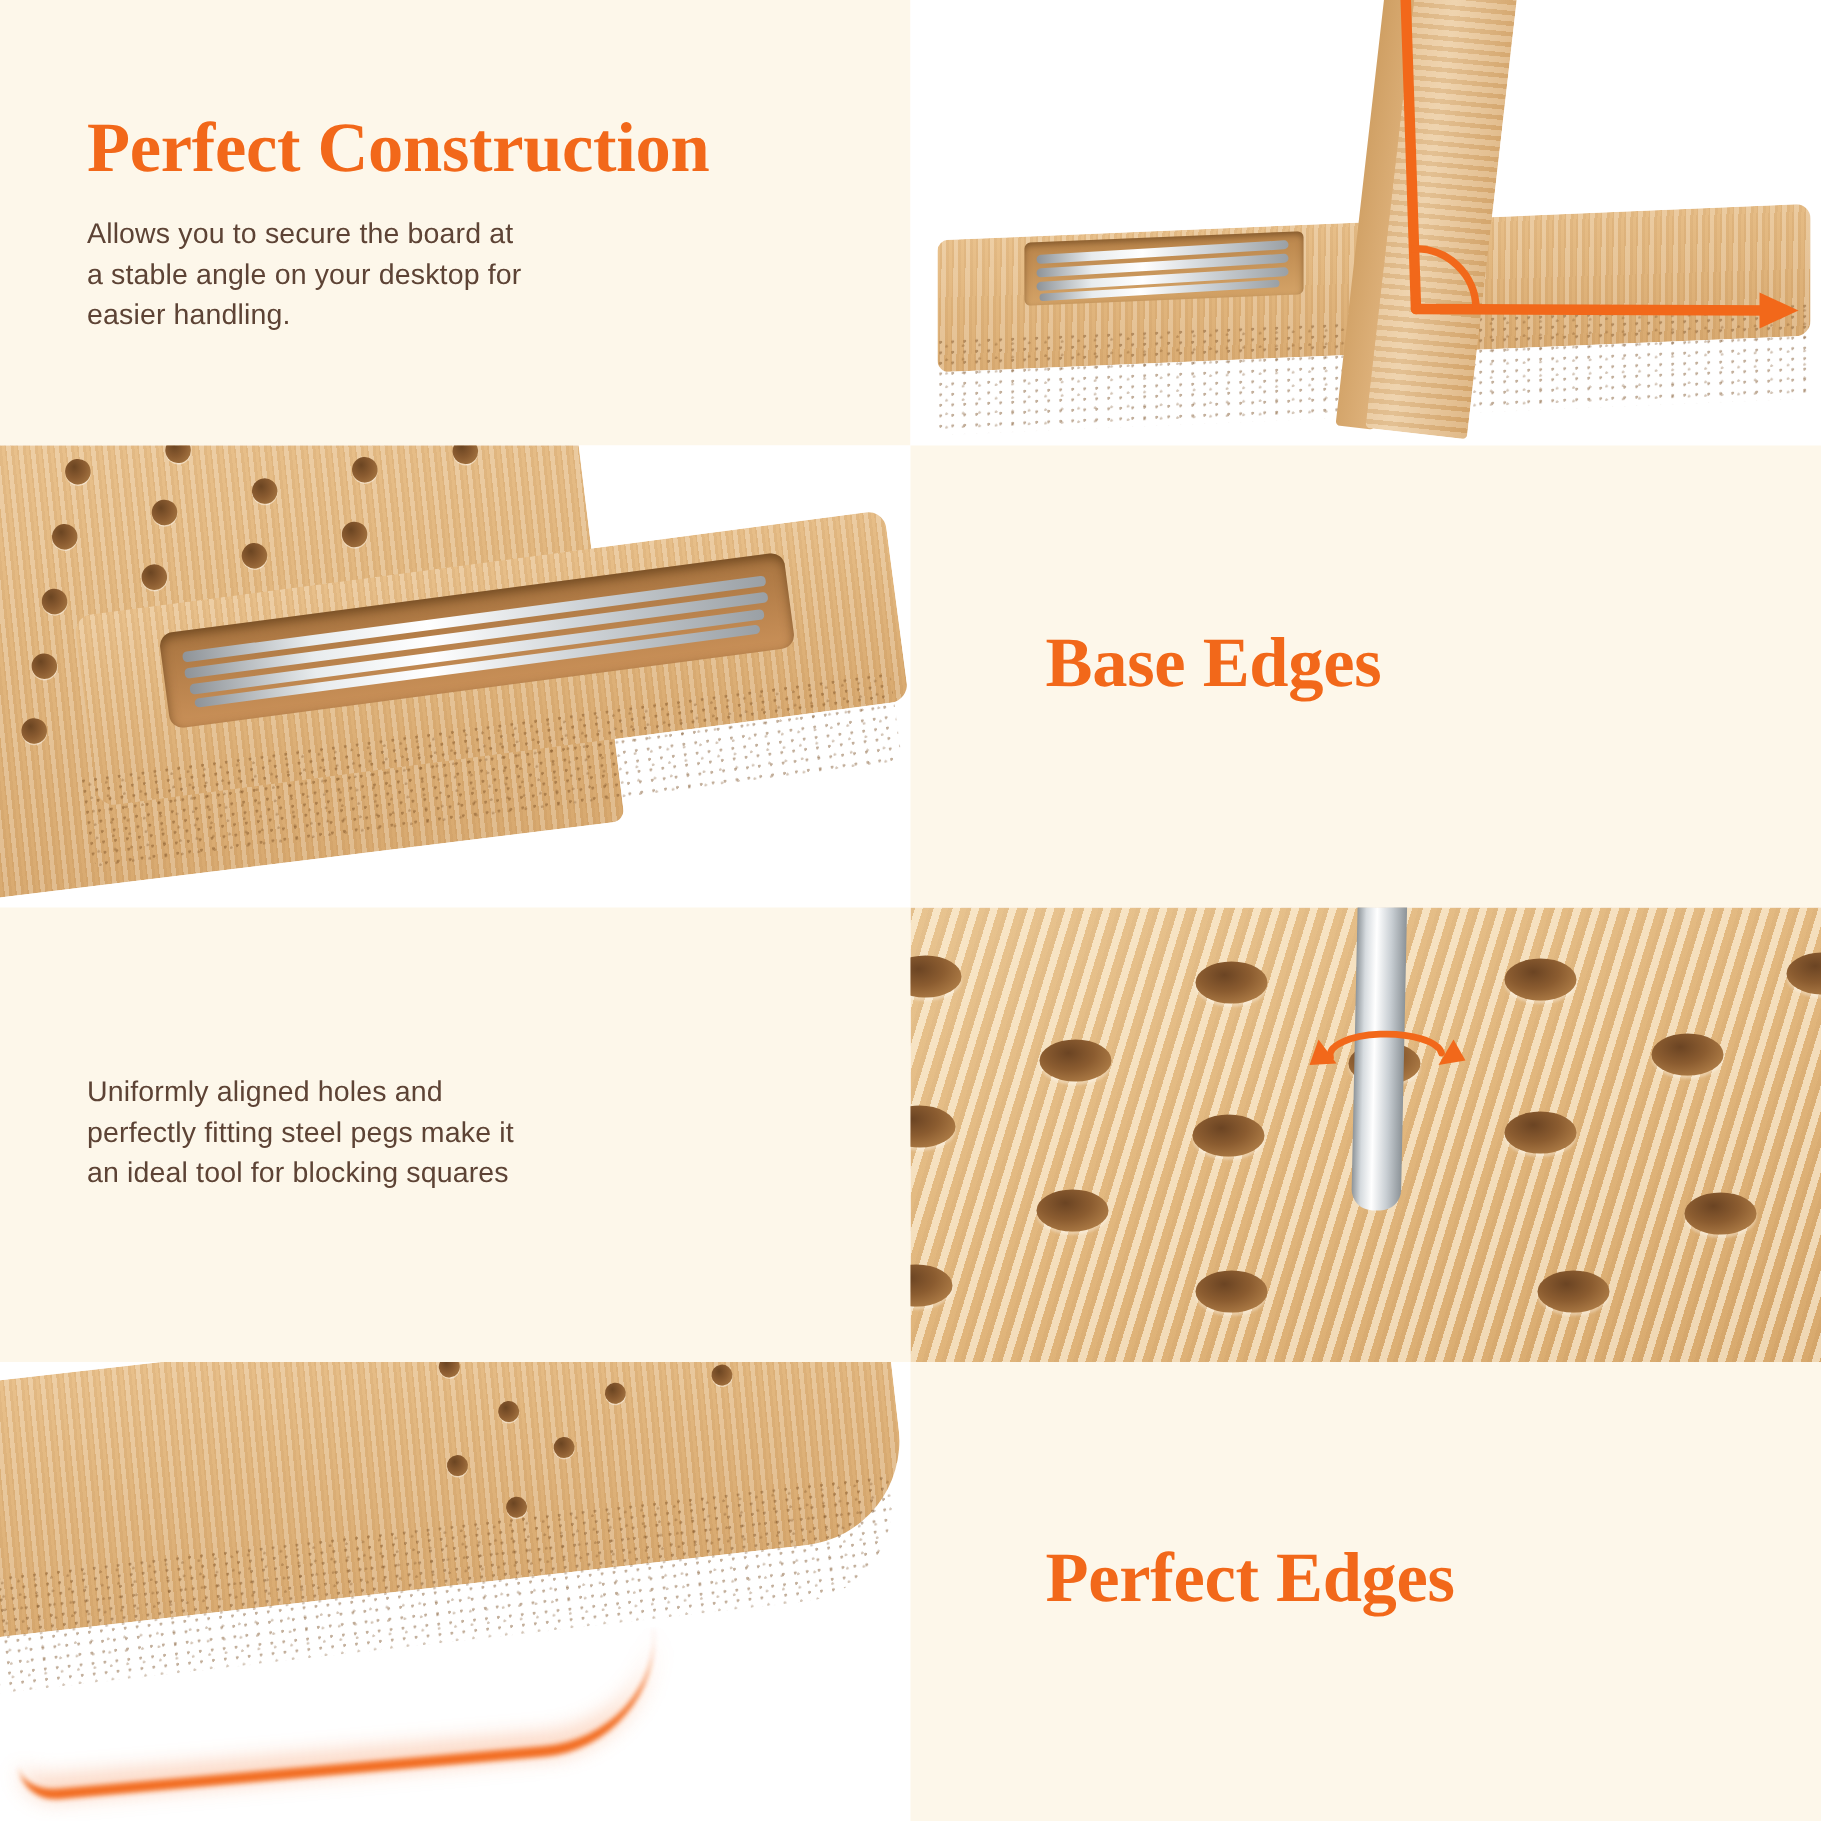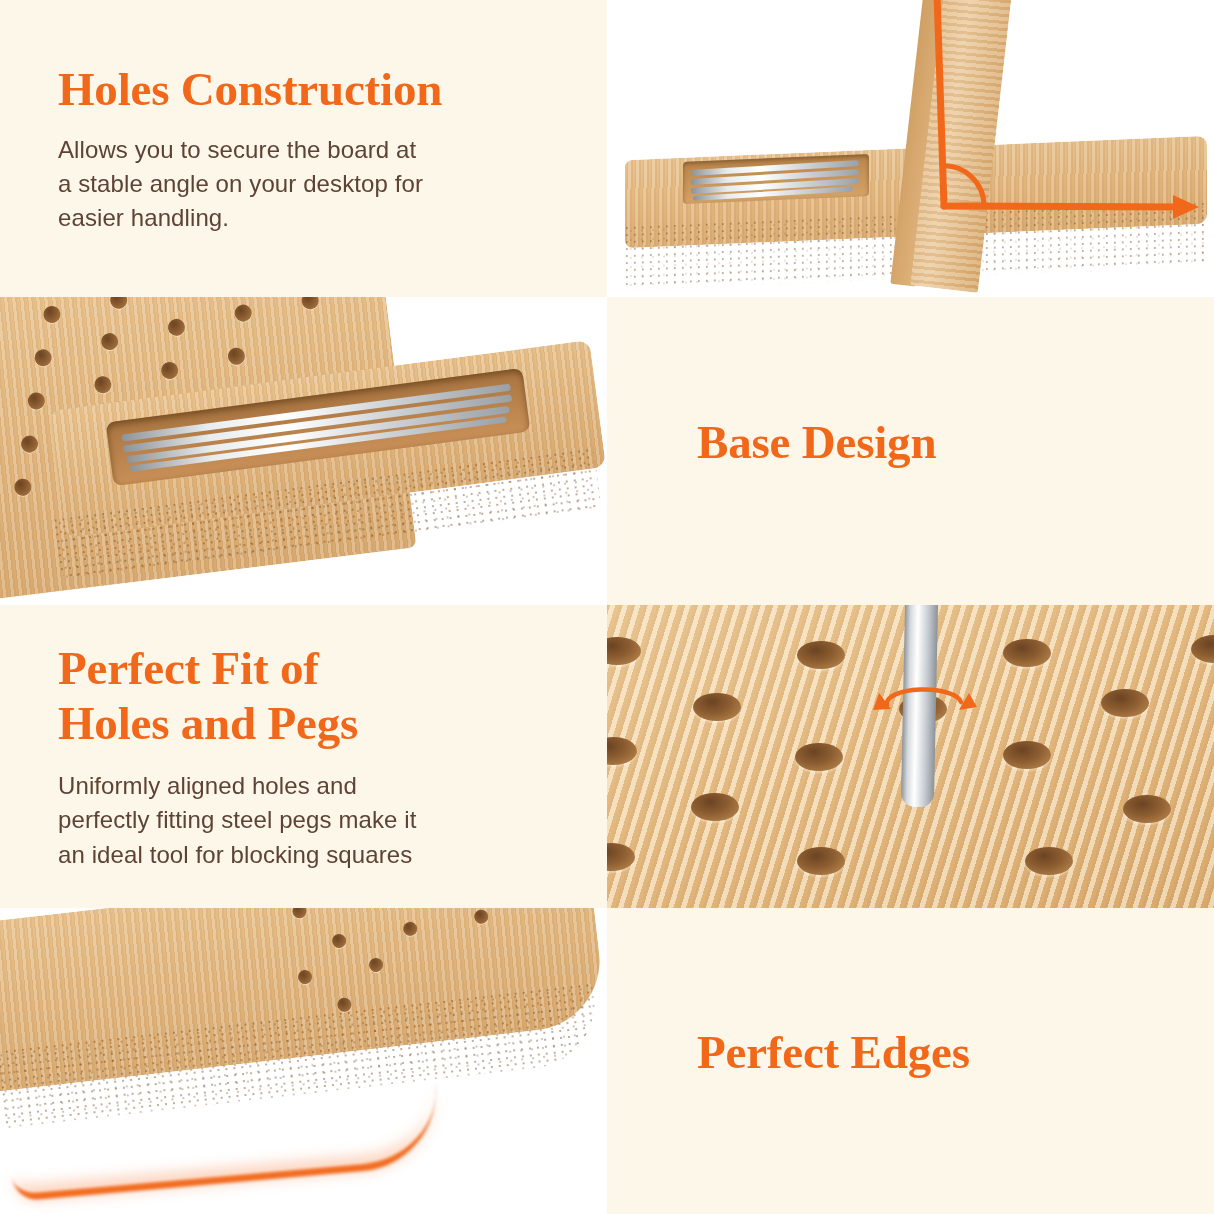--- a/index.html
+++ b/index.html
@@ -32,21 +32,21 @@
     color:#f2681a;
     font-size:47px;
     line-height:1.16;
     letter-spacing:-0.2px;
     margin-bottom:17px;
     white-space:pre-line;
   }
   .feature-title.two-line { font-size:47px; margin-bottom:19px; }
   .feature-desc {
     color:#5d4335;
-    font-size:24px;
+    font-size:19px;
     line-height:1.42;
     letter-spacing:0.1px;
     white-space:pre-line;
   }
 
   
   .photo-cell { position:relative; background:#ffffff; overflow:hidden; }
 
   
   .bamboo {
@@ -180,21 +180,21 @@
     transform:rotate(-5deg);
     filter:blur(7px);
   }
 </style>
 </head>
 <body>
 
 <div class="infographic">
 
   <div class="text-cell">
-    <div class="feature-title">Holes Construction</div>
+    <div class="feature-title">Perfect Construction</div>
     <div class="feature-desc">Allows you to secure the board at
 a stable angle on your desktop for
 easier handling.</div>
   </div>
 
   <div class="photo-cell">
     <div class="standA-base bamboo"></div>
     <div class="standA-base-front bamboo-dark edge-speckle"></div>
     <div class="standA-slot">
       <div class="pin" style="left:8px;top:7px;width:168px;height:6px;transform:rotate(-1deg);"></div>
@@ -240,26 +240,24 @@
     <div class="baseB-front bamboo-dark edge-speckle"></div>
     <div class="baseB-slot">
       <div class="pin" style="left:14px;top:14px;width:392px;height:7px;"></div>
       <div class="pin" style="left:14px;top:25px;width:392px;height:7px;"></div>
       <div class="pin" style="left:16px;top:36px;width:386px;height:7px;"></div>
       <div class="pin" style="left:18px;top:46px;width:380px;height:6px;"></div>
     </div>
   </div>
 
   <div class="text-cell right">
-    <div class="feature-title">Base Design</div>
+    <div class="feature-title">Base Edges</div>
   </div>
 
   <div class="text-cell">
-    <div class="feature-title two-line">Perfect Fit of
-Holes and Pegs</div>
     <div class="feature-desc">Uniformly aligned holes and
 perfectly fitting steel pegs make it
 an ideal tool for blocking squares</div>
   </div>
 
   <div class="photo-cell">
     <div class="macro"></div>
     <div class="macro-hole" style="left:-14px;top:32px;"></div>
     <div class="macro-hole" style="left:190px;top:36px;"></div>
     <div class="macro-hole" style="left:396px;top:34px;"></div>

